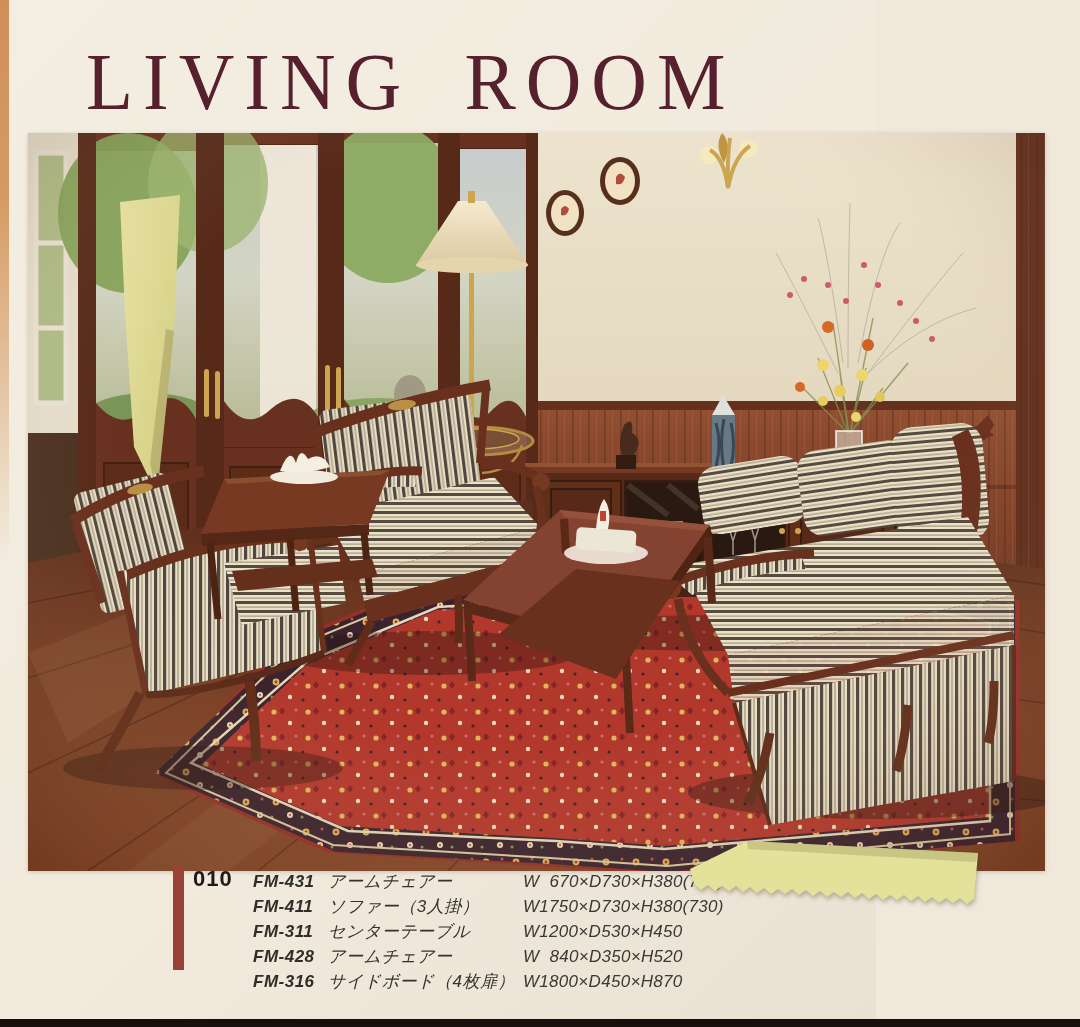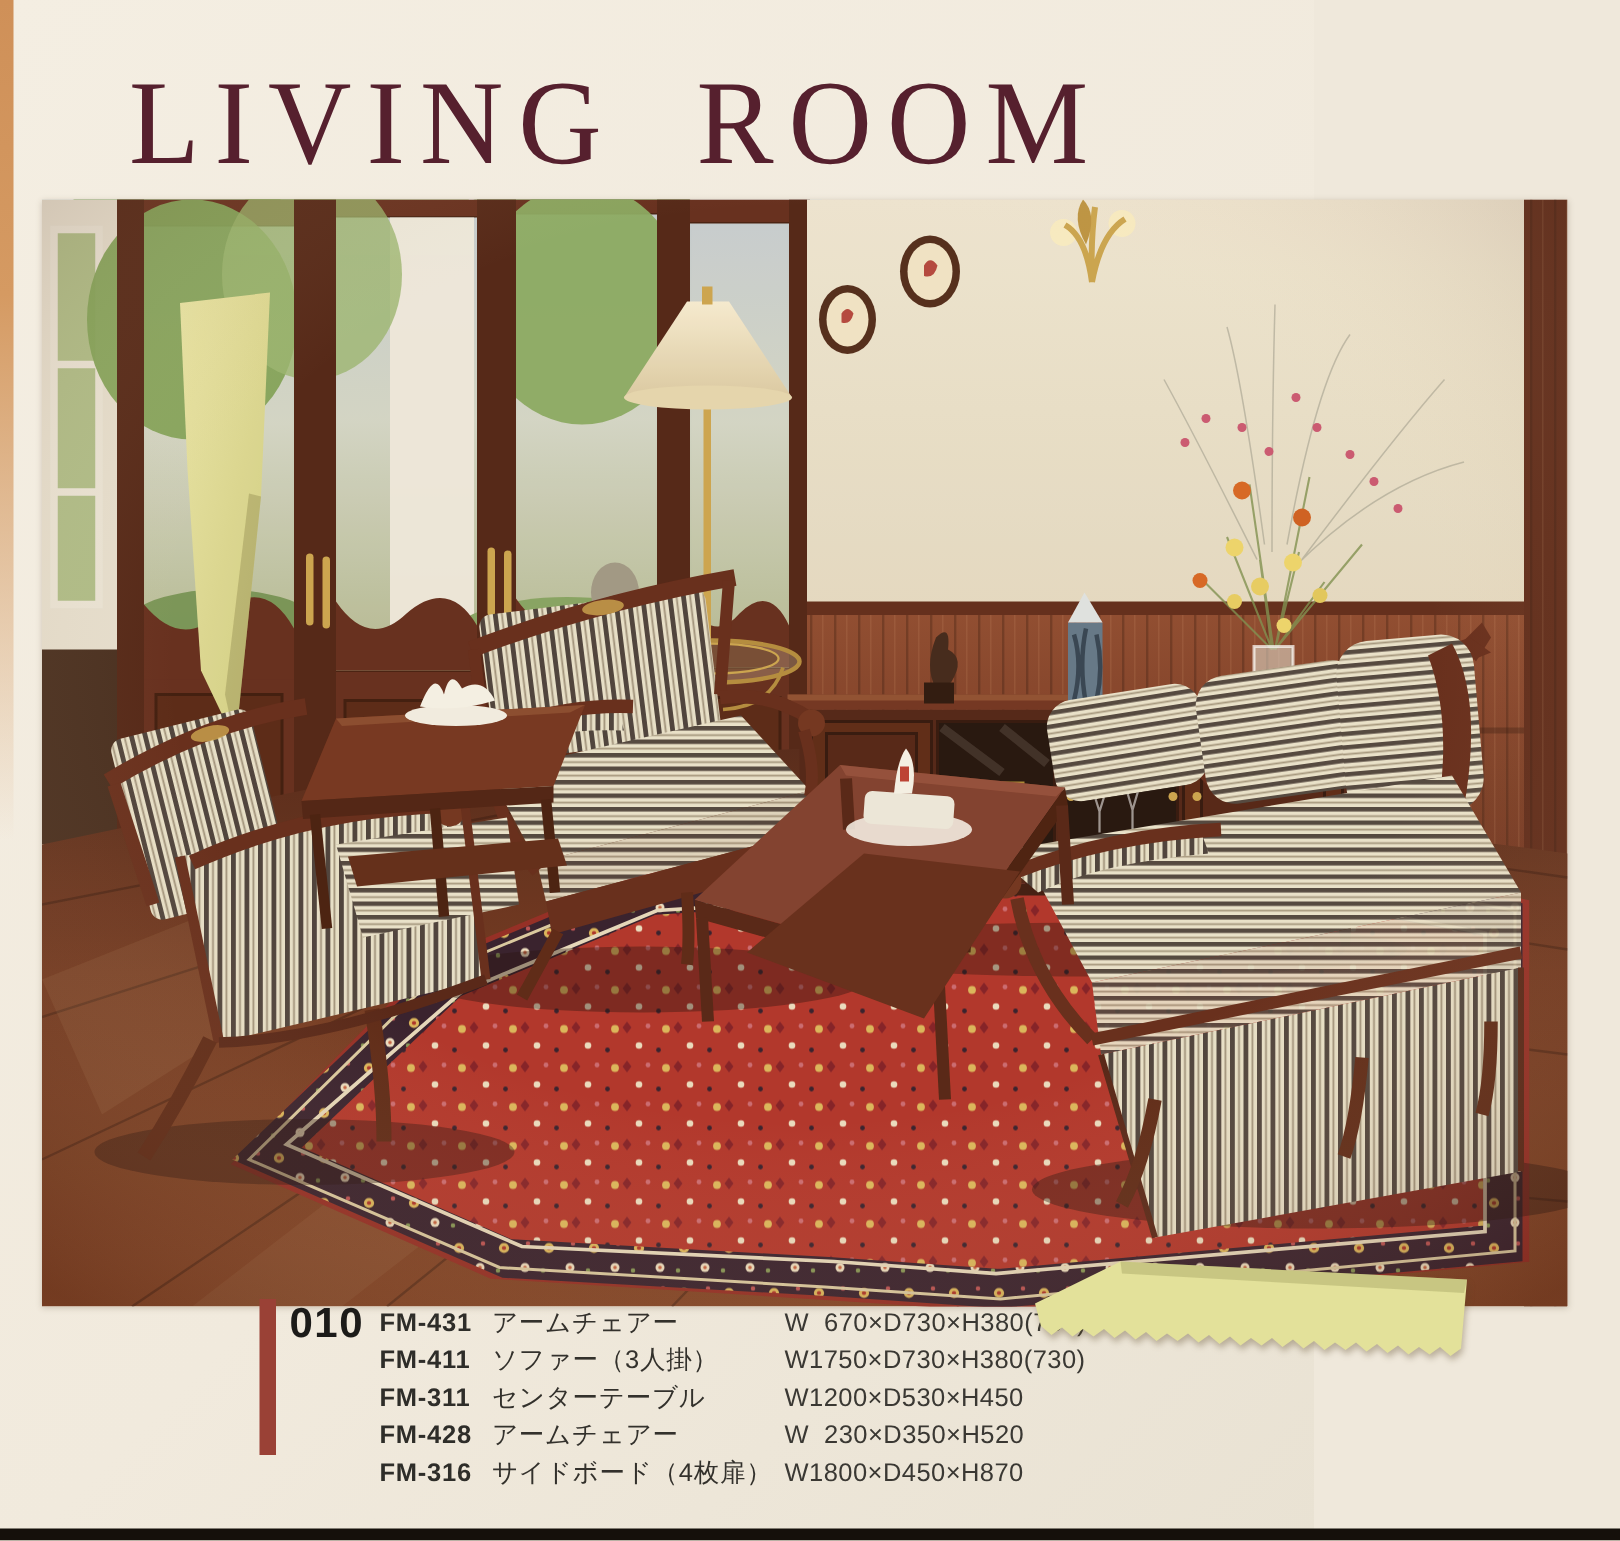--- a/index.html
+++ b/index.html
@@ -9,22 +9,22 @@
   .left-edge{position:absolute;left:0;top:0;width:9px;height:560px;
     background:linear-gradient(to bottom,#cf9058 0%,#d59a62 35%,rgba(213,154,98,0) 100%);}
   .bottom-edge{position:absolute;left:0;top:1019px;width:1080px;height:8px;background:#15100b;}
   .page-title{position:absolute;left:86px;top:36px;width:900px;
     font-family:"Liberation Serif",serif;font-size:77px;font-weight:normal;
     color:#56202e;letter-spacing:10px;word-spacing:24px;transform:scaleY(1.04);transform-origin:left top;}
   .photo{position:absolute;left:28px;top:133px;width:1017px;height:738px;box-shadow:0 1px 4px rgba(90,70,50,.25);}
   .photo svg{display:block;}
   
   .accent-bar{position:absolute;left:173px;top:866px;width:11px;height:104px;background:#9a4136;}
-  .page-number{position:absolute;left:193px;top:866px;font-size:28px;font-weight:bold;color:#1c1b19;letter-spacing:1px;}
-  .plist{position:absolute;left:253px;top:869px;font-size:17px;color:#33312c;}
+  .page-number{position:absolute;left:193px;top:866px;font-size:22px;font-weight:bold;color:#1c1b19;letter-spacing:1px;}
+  .plist{position:absolute;left:253px;top:869px;font-size:17px;color:#33312c;font-style:italic;}
   .prow{display:flex;height:25px;line-height:25px;}
   .pcode{width:70px;font-weight:bold;color:#2e2d29;letter-spacing:.5px;}
   .pname{width:130px;padding-left:5px;letter-spacing:.5px;white-space:nowrap;}
   .pdims{padding-left:65px;white-space:pre;letter-spacing:.3px;color:#3a3833;}
   .note-br{position:absolute;left:680px;top:830px;filter:drop-shadow(1px 3px 2px rgba(90,70,35,.35));}
 </style>
 </head>
 <body>
 
 <div id="canvas">
@@ -499,21 +499,21 @@
       <span class="pdims">W1750×D730×H380(730)</span>
     </div>
     <div class="prow">
       <span class="pcode">FM-311</span>
       <span class="pname">センターテーブル</span>
       <span class="pdims">W1200×D530×H450</span>
     </div>
     <div class="prow">
       <span class="pcode">FM-428</span>
       <span class="pname">アームチェアー</span>
-      <span class="pdims">W  230×D350×H520</span>
+      <span class="pdims">W  840×D350×H520</span>
     </div>
     <div class="prow">
       <span class="pcode">FM-316</span>
       <span class="pname">サイドボード（4枚扉）</span>
       <span class="pdims">W1800×D450×H870</span>
     </div>
   </div>
 
   <svg class="note-br" width="310" height="90" viewBox="680 830 310 90">
     <polygon fill="#e3e19a" points="

